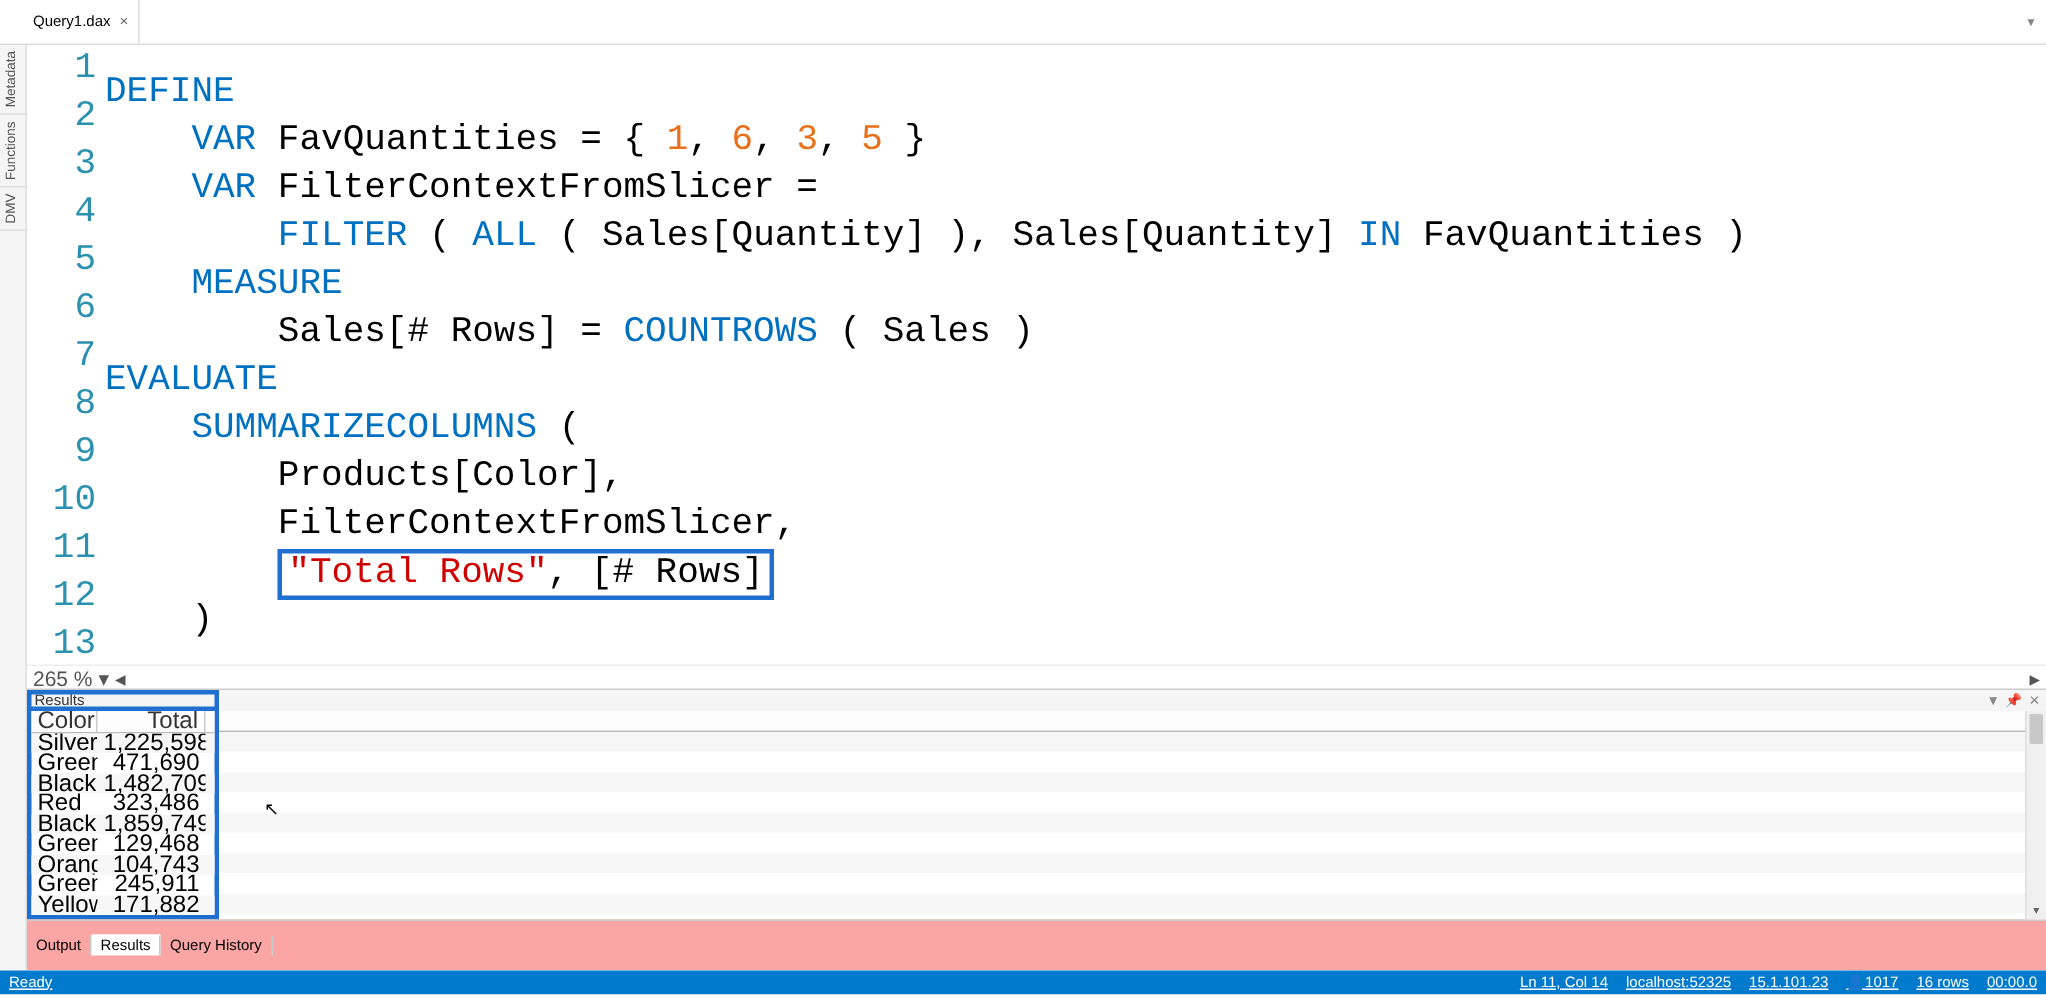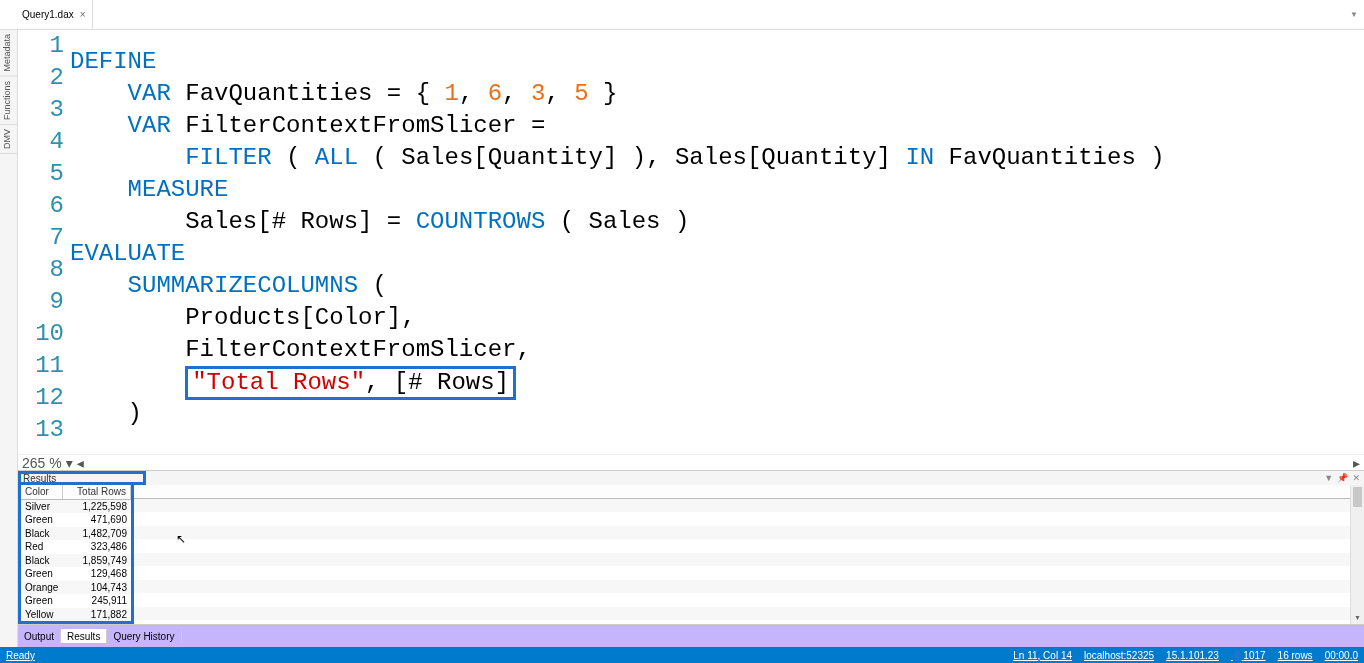--- a/index.html
+++ b/index.html
@@ -133,22 +133,22 @@
   margin-left:auto;
   display:flex;
   gap:4px;
   font-size:9px;
   color:#888;
   padding-right:4px;
 }
 .results-body {
   border: 3px solid #1f70d1;
   border-top: none;
-  width: 116px;
-  font-size: 10px;
+  width: 128px;
+  font-size: 16px;
   background:#fff;
 }
 .results-row-wrap{
   display:flex;
 }
 .results-rest{
   flex:1;
   display:flex;
   flex-direction:column;
 }
@@ -173,26 +173,26 @@
   border-left:1px solid #ddd;
   position:relative;
 }
 .vscroll .thumb{
   position:absolute;top:2px;left:2px;right:2px;height:20px;background:#c8c8c8;border-radius:1px;
 }
 .vscroll .down{
   position:absolute;bottom:2px;left:0;right:0;text-align:center;font-size:8px;color:#666;
 }
 .bottom-tabs {
-  height: 23px;
+  height: 34px;
   display: flex;
   align-items: center;
   border-top: 1px solid #ccc;
   font-size: 10px;
-  background:#c4b5fd;
+  background:#fca5a5;
 }
 .bottom-tab {
   padding: 1px 6px;
   border-right: 1px solid #ccc;
   cursor: pointer;
 }
 .bottom-tab.active { background: #fff; border-top: 1px solid #fff; margin-top:-1px;}
 .statusbar {
   height: 16px;
   background: #007acc;

